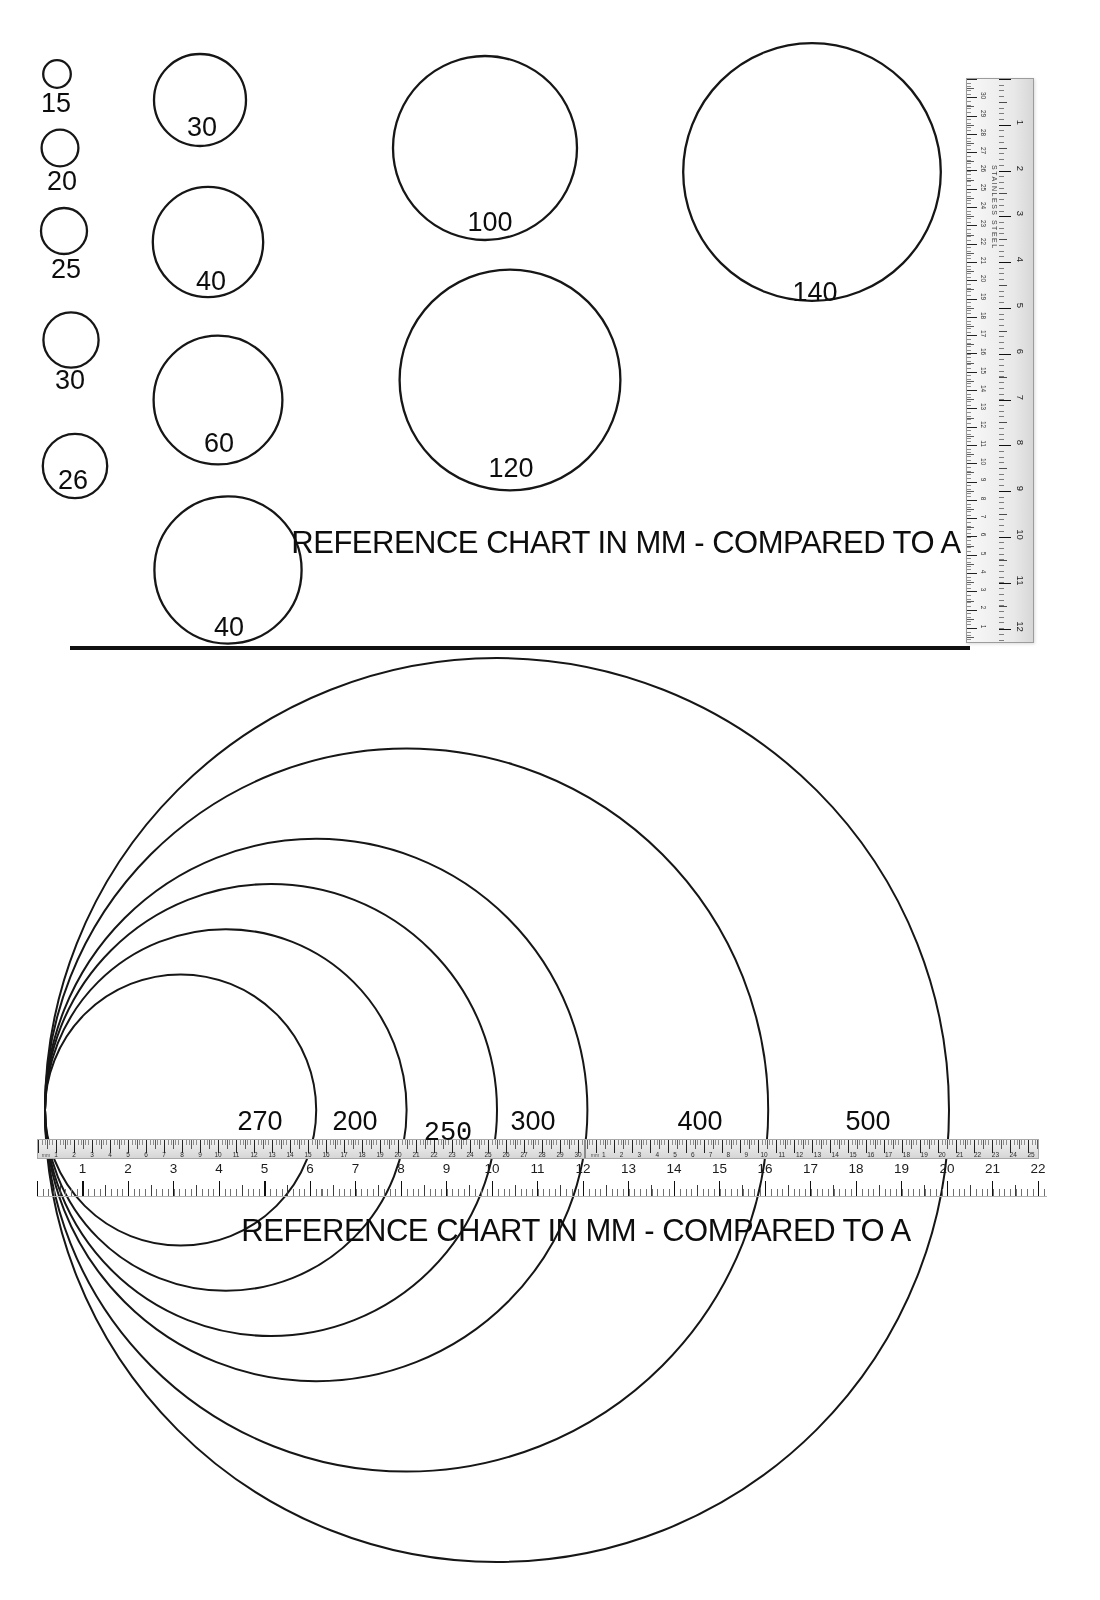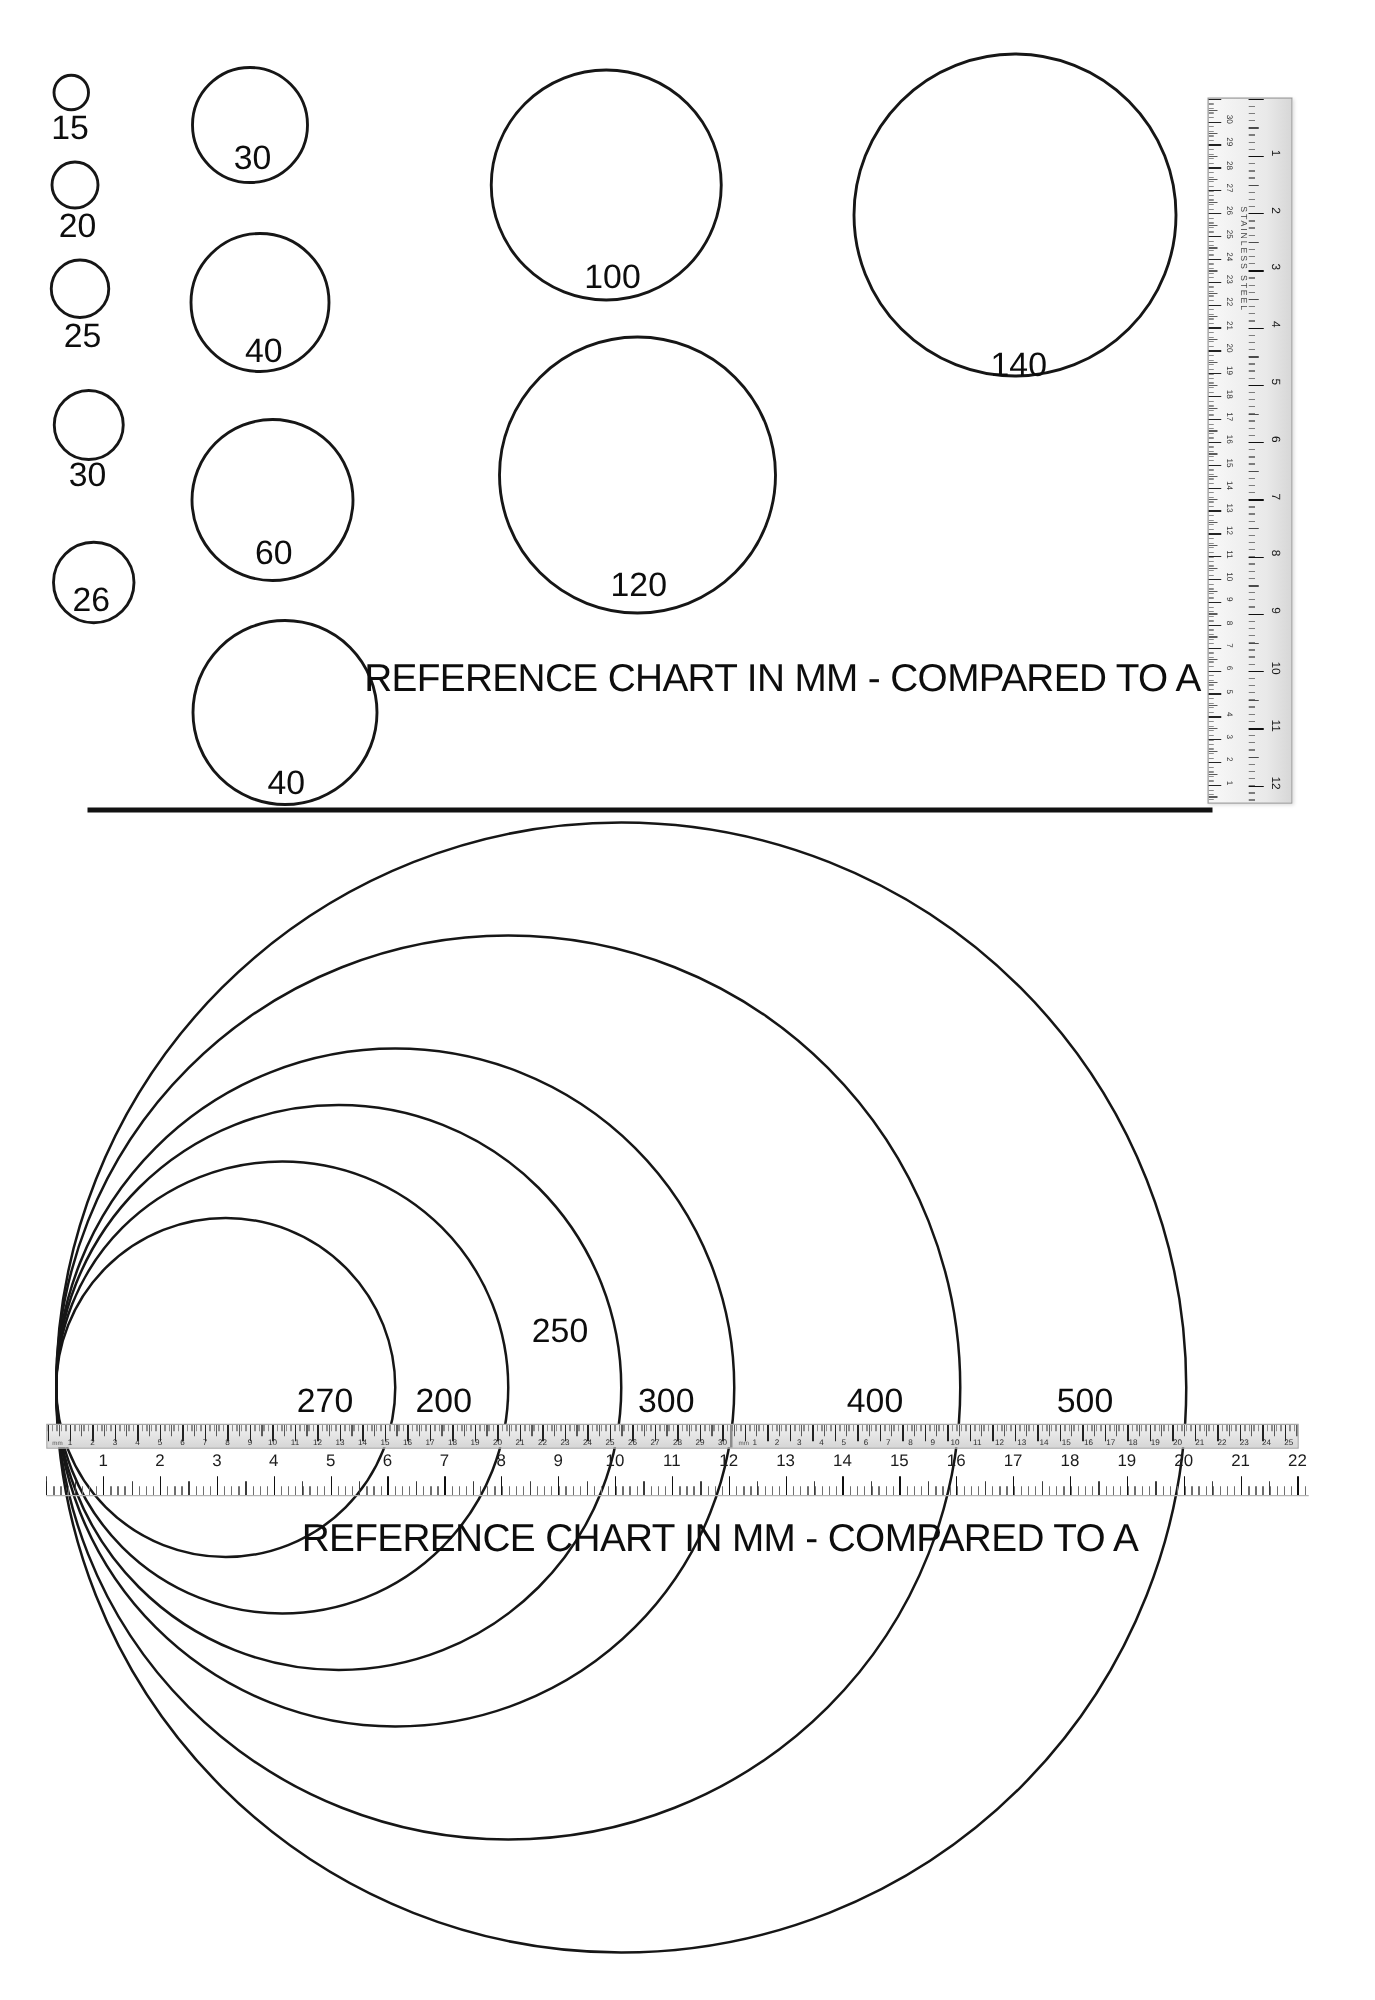--- a/index.html
+++ b/index.html
@@ -249,19 +249,19 @@
       <div class="circle-label" style="left: 73px; top: 480px;">26</div>
       <div class="circle-label" style="left: 202px; top: 127px;">30</div>
       <div class="circle-label" style="left: 211px; top: 281px;">40</div>
       <div class="circle-label" style="left: 219px; top: 443px;">60</div>
       <div class="circle-label" style="left: 229px; top: 627px;">40</div>
       <div class="circle-label" style="left: 490px; top: 222px;">100</div>
       <div class="circle-label" style="left: 511px; top: 468px;">120</div>
       <div class="circle-label" style="left: 815px; top: 292px;">140</div>
       <div class="circle-label" style="left: 260px; top: 1121px;">270</div>
       <div class="circle-label" style="left: 355px; top: 1121px;">200</div>
-      <div class="circle-label" style="left: 448px; top: 1065px;">250</div>
+      <div class="circle-label" style="left: 448px; top: 1133px; font-family: Liberation Mono, monospace;">250</div>
       <div class="circle-label" style="left: 533px; top: 1121px;">300</div>
       <div class="circle-label" style="left: 700px; top: 1121px;">400</div>
       <div class="circle-label" style="left: 868px; top: 1121px;">500</div>
     </div>
 
 </div>
 
 </body></html>

